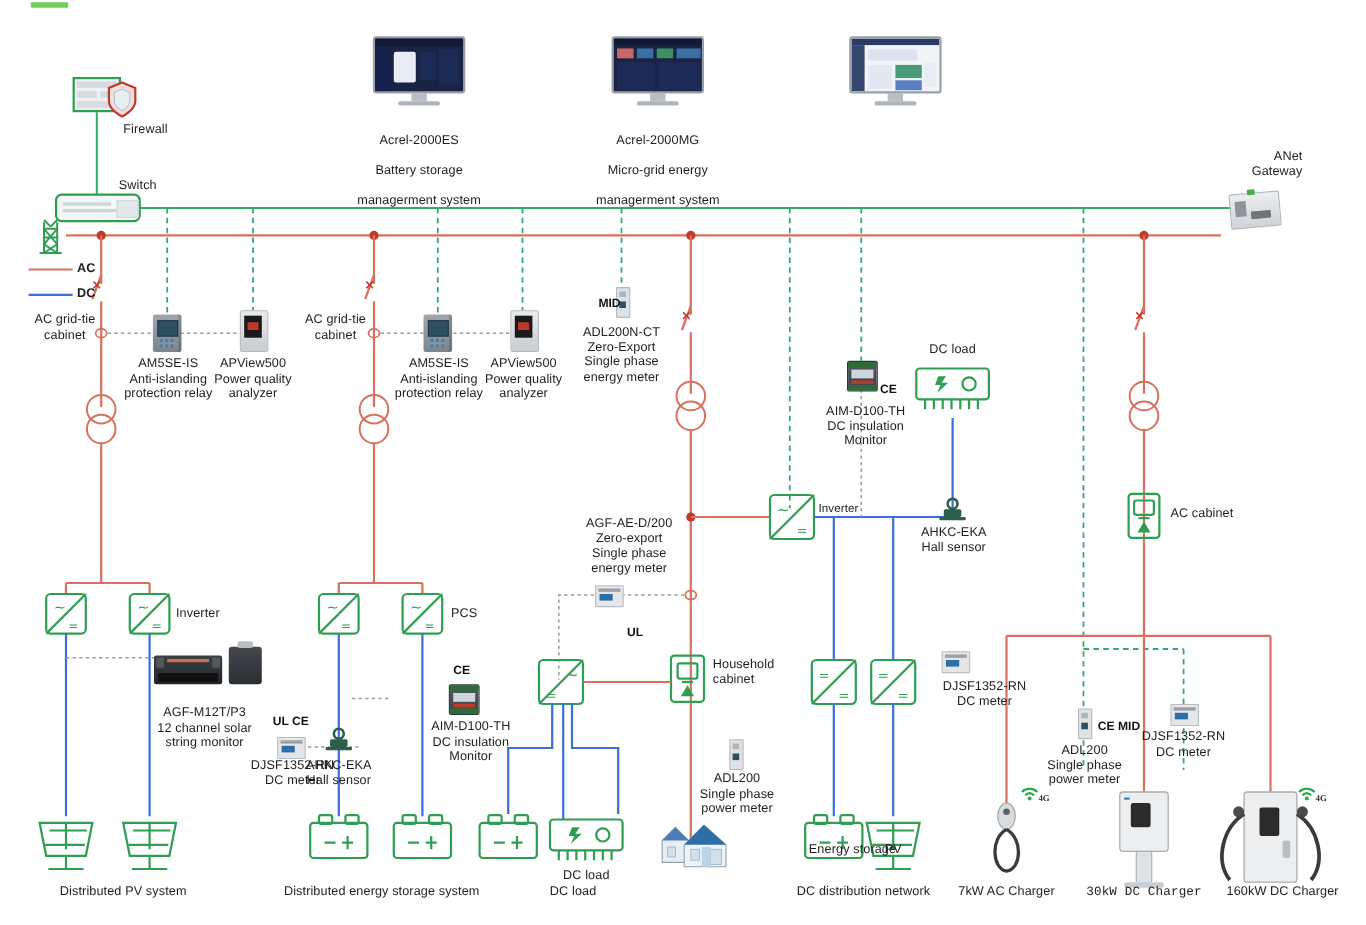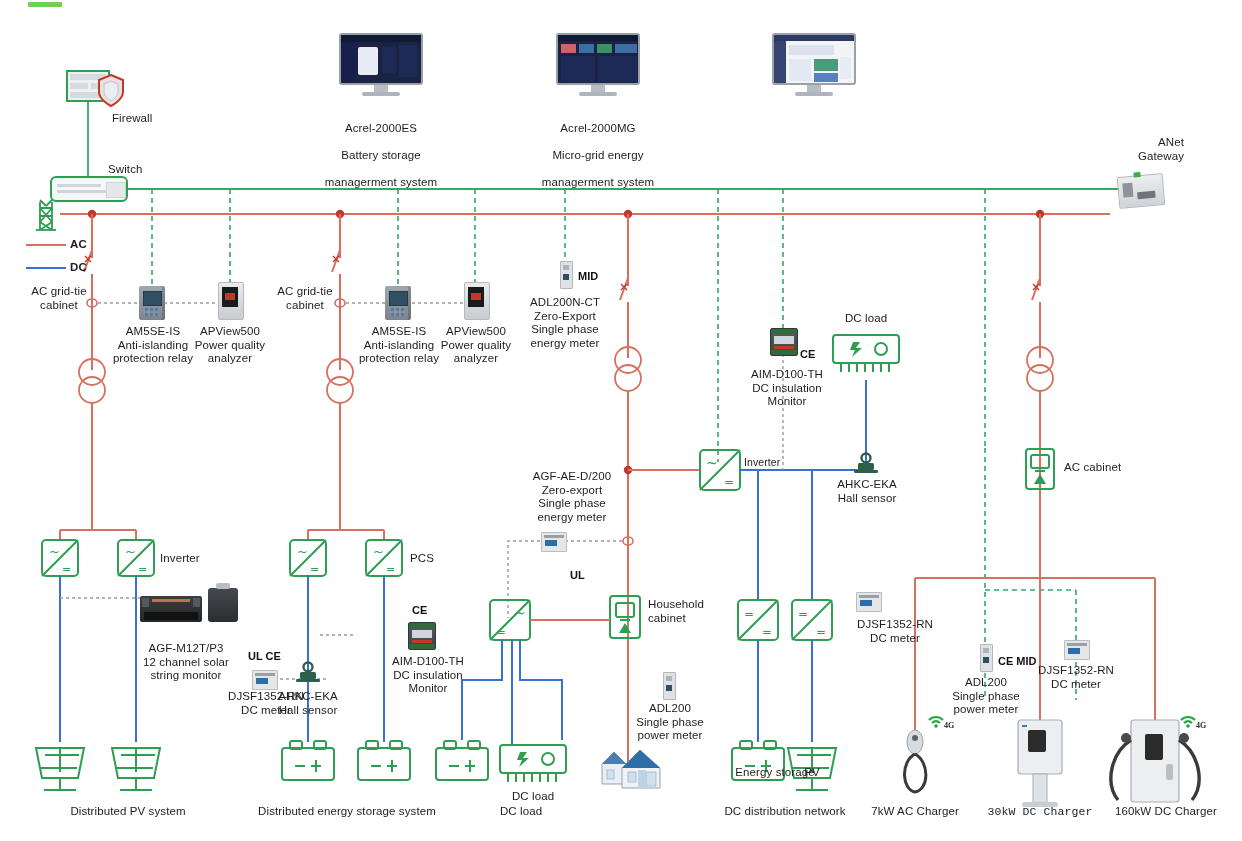--- a/index.html
+++ b/index.html
@@ -461,21 +461,21 @@
   <div class="lbl" style="left:426px;top:325px;width:100px;">APView500
 Power quality
 analyzer</div>
 
   <div class="dev" style="left:560px;top:261px;">
       <div class="slim">
         <div class="t"></div>
         <div class="d"></div>
       </div>
     </div>
-  <div class="cert" style="left:578px;top:270px;">MID</div>
+  <div class="cert" style="left:544px;top:270px;">MID</div>
   <div class="lbl" style="left:512px;top:296px;width:106px;">ADL200N-CT
 Zero-Export
 Single phase
 energy meter</div>
 
   <div class="lbl" style="left:516px;top:470px;width:112px;">AGF-AE-D/200
 Zero-export
 Single phase
 energy meter</div>
   <div class="dev" style="left:541px;top:532px;">
@@ -613,21 +613,21 @@
       </svg><small>4G</small>
   </div>
   <div class="wifi" style="left:1180px;top:716px;">
     <svg width="16" height="12" viewBox="0 0 16 12">
         <path d="M1 4 C5 0 11 0 15 4" stroke="#29a745" stroke-width="2" fill="none"></path>
         <path d="M4 7 C6.5 4.5 9.5 4.5 12 7" stroke="#29a745" stroke-width="2" fill="none"></path>
         <circle cx="8" cy="10" r="1.8" fill="#29a745"></circle>
       </svg><small>4G</small>
   </div>
 
-  <div class="lbl" style="left:48px;top:805px;width:160px;">Distributed PV system</div>
+  <div class="lbl" style="left:32px;top:805px;width:160px;">Distributed PV system</div>
   <div class="lbl" style="left:242px;top:805px;width:210px;">Distributed energy storage system</div>
   <div class="lbl" style="left:466px;top:805px;width:110px;">DC load</div>
   <div class="lbl" style="left:700px;top:805px;width:170px;">DC distribution network</div>
   <div class="lbl" style="left:854px;top:805px;width:122px;">7kW AC Charger</div>
   <div class="lbl" style="left:978px;top:805px;width:124px;font-family:Liberation Mono, monospace;">30kW DC Charger</div>
   <div class="lbl" style="left:1100px;top:805px;width:132px;">160kW DC Charger</div>
 
 </div>
 
 </body></html>

